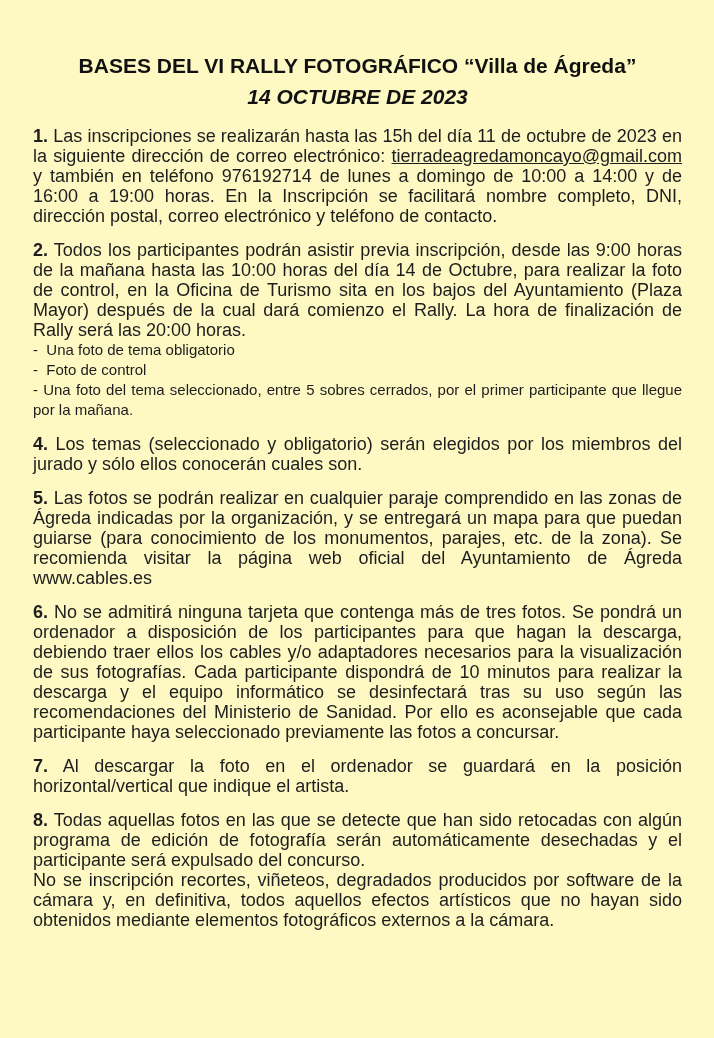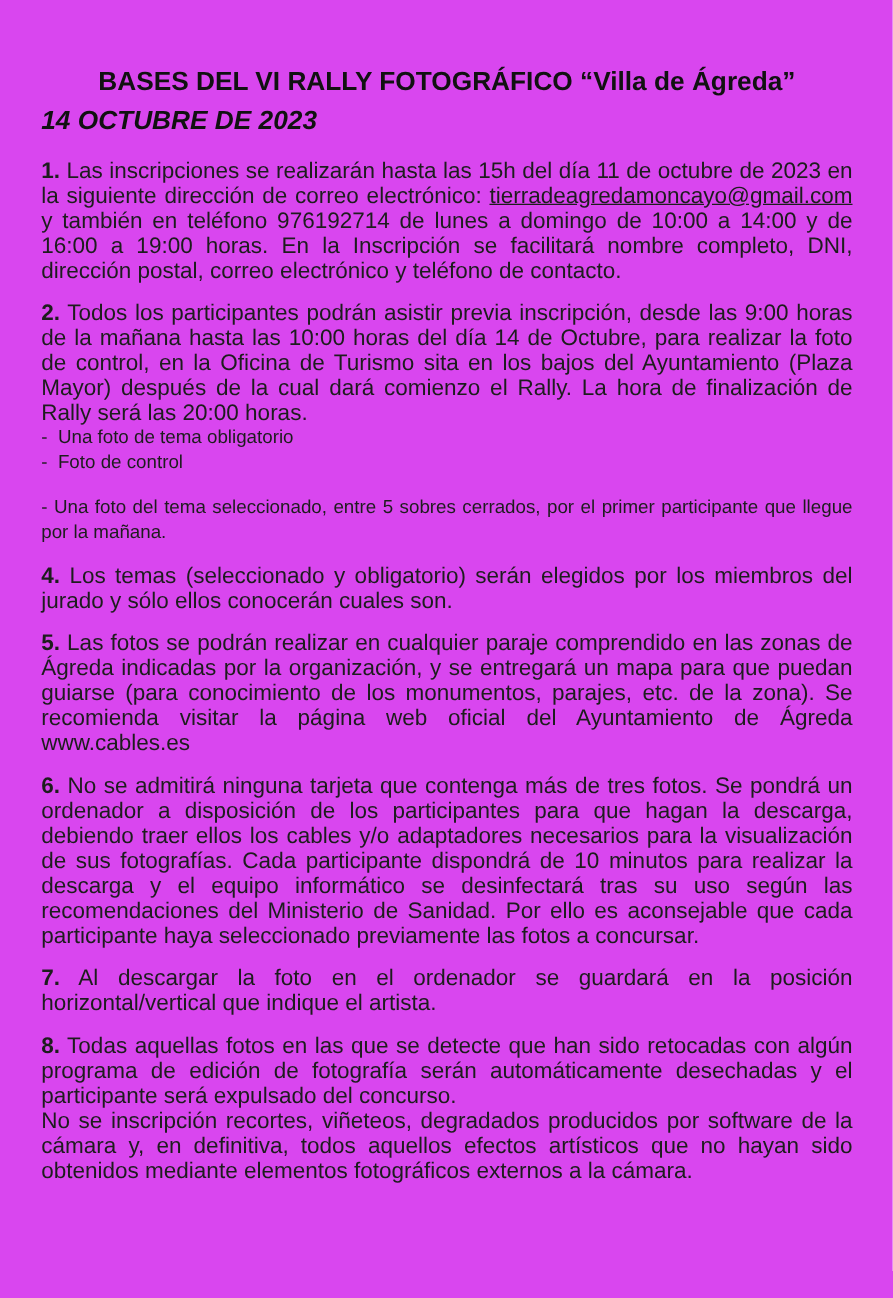--- a/index.html
+++ b/index.html
@@ -12,51 +12,51 @@
   }
   body {
     font-family: "Liberation Sans", sans-serif;
     color: #1d1d1d;
   }
   .page {
     box-sizing: border-box;
     width: 714px;
     height: 1038px;
     padding: 50px 32px 0 33px;
-    background: #d946ef;
+    background: #fef9c3;
   }
   .title {
     margin: 0;
     font-size: 21px;
     line-height: 31px;
     font-weight: bold;
     text-align: center;
     color: #111111;
   }
   .subtitle {
     margin: 0;
     font-size: 21px;
     line-height: 31px;
     font-weight: bold;
     font-style: italic;
-    text-align: left;
+    text-align: center;
     color: #111111;
   }
   .para {
     margin: 14px 0 0 0;
     font-size: 18px;
     line-height: 20px;
     text-align: justify;
   }
   .line {
     margin: 0;
     font-size: 15px;
     line-height: 20px;
   }
-  .line.justify { text-align: justify; margin-top: 16px; }
+  .line.justify { text-align: justify; }
   .no-gap { margin-top: 0; }
   .num { font-weight: bold; }
   .email {
     color: inherit;
     text-decoration: underline;
     cursor: pointer;
   }
 </style>
 </head>
 <body>

